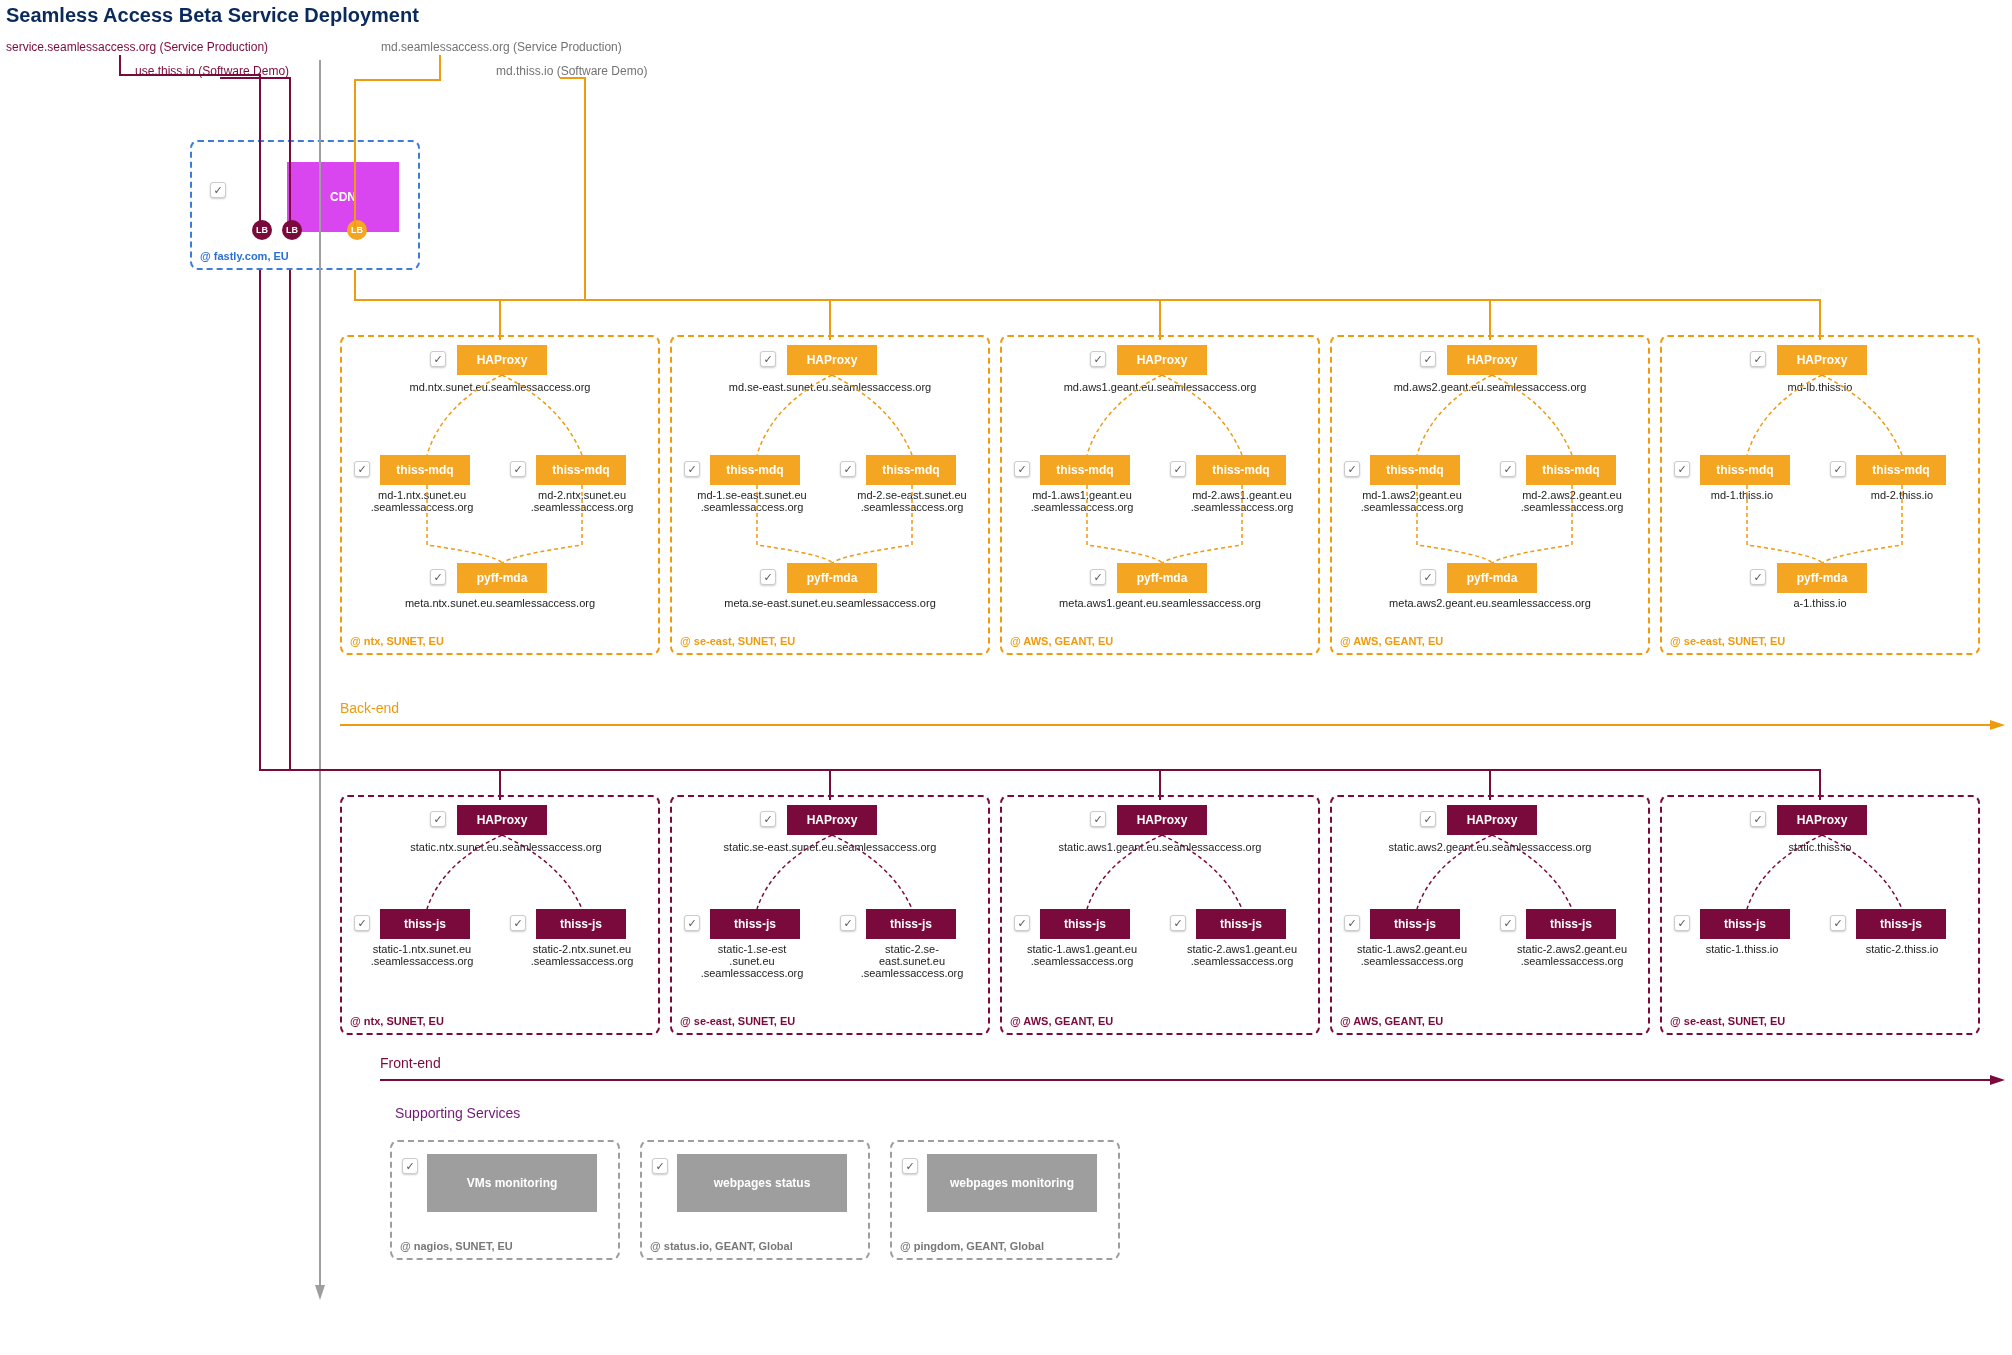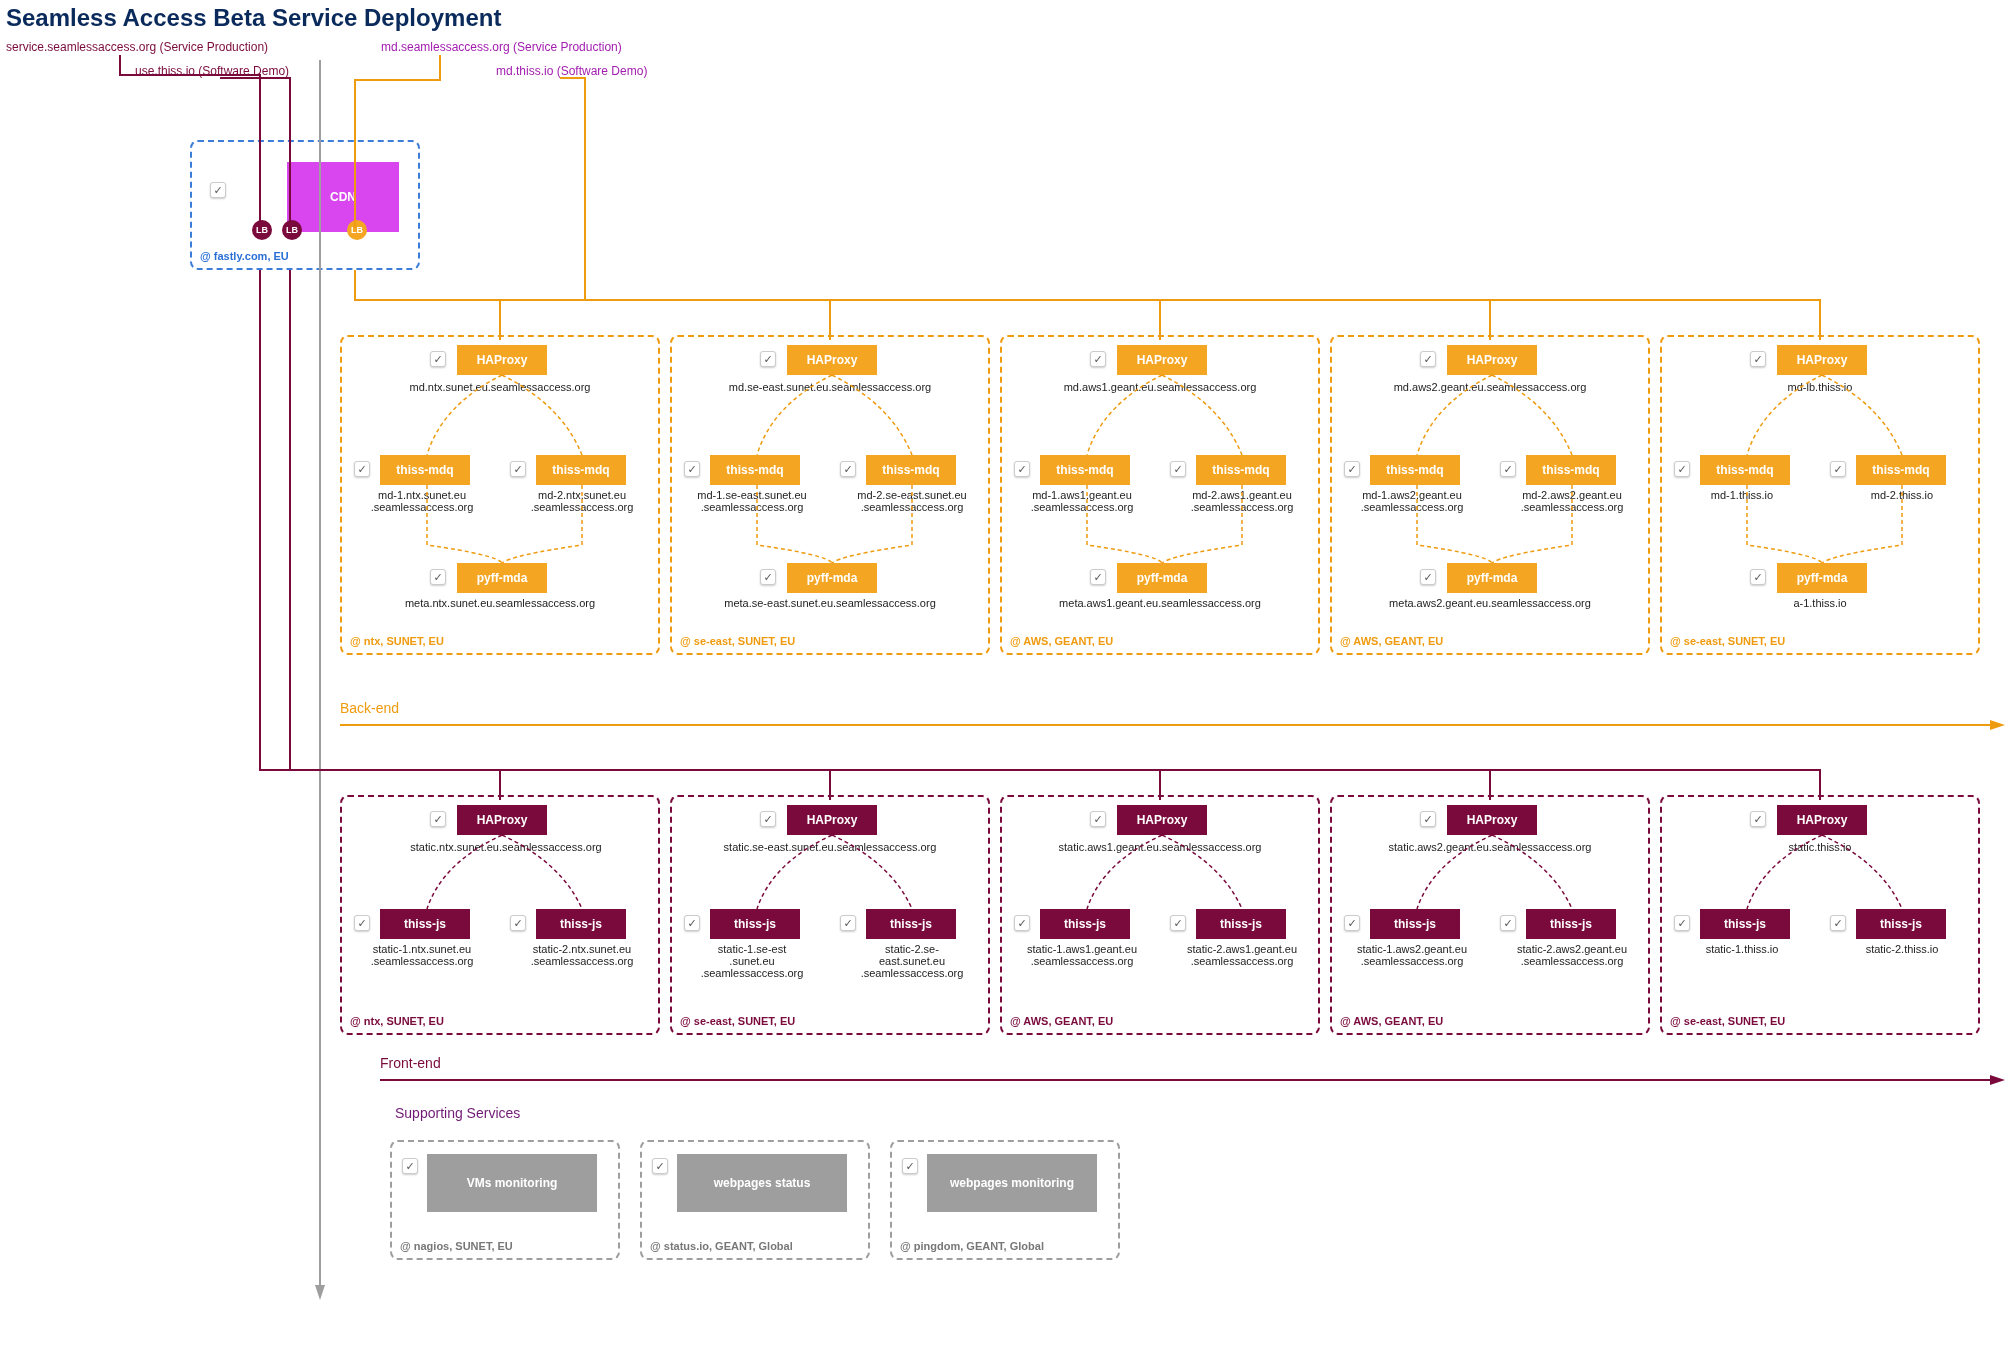--- a/index.html
+++ b/index.html
@@ -10,31 +10,31 @@
     font-size: 11px;
     background: #fff;
     width: 2012px;
     height: 1355px;
     position: relative;
   }
   .title {
     position: absolute;
     left: 6px;
     top: 4px;
-    font-size: 24px;
+    font-size: 20px;
     font-weight: 700;
     color: #0a2a5c;
   }
   .toplabel {
     position: absolute;
     font-size: 12px;
     white-space: nowrap;
   }
   .toplabel.maroon { color: #7a0a3c; }
-  .toplabel.orange { color: #a21caf; padding-left: 16px; }
+  .toplabel.orange { color: #737373; padding-left: 16px; }
 
   
   .group {
     position: absolute;
     border: 2px dashed #bbb;
     border-radius: 8px;
     background: #fff;
   }
   .group.blue   { border-color: #3b7dd8; }
   .group.orange { border-color: #ef9b0f; }

